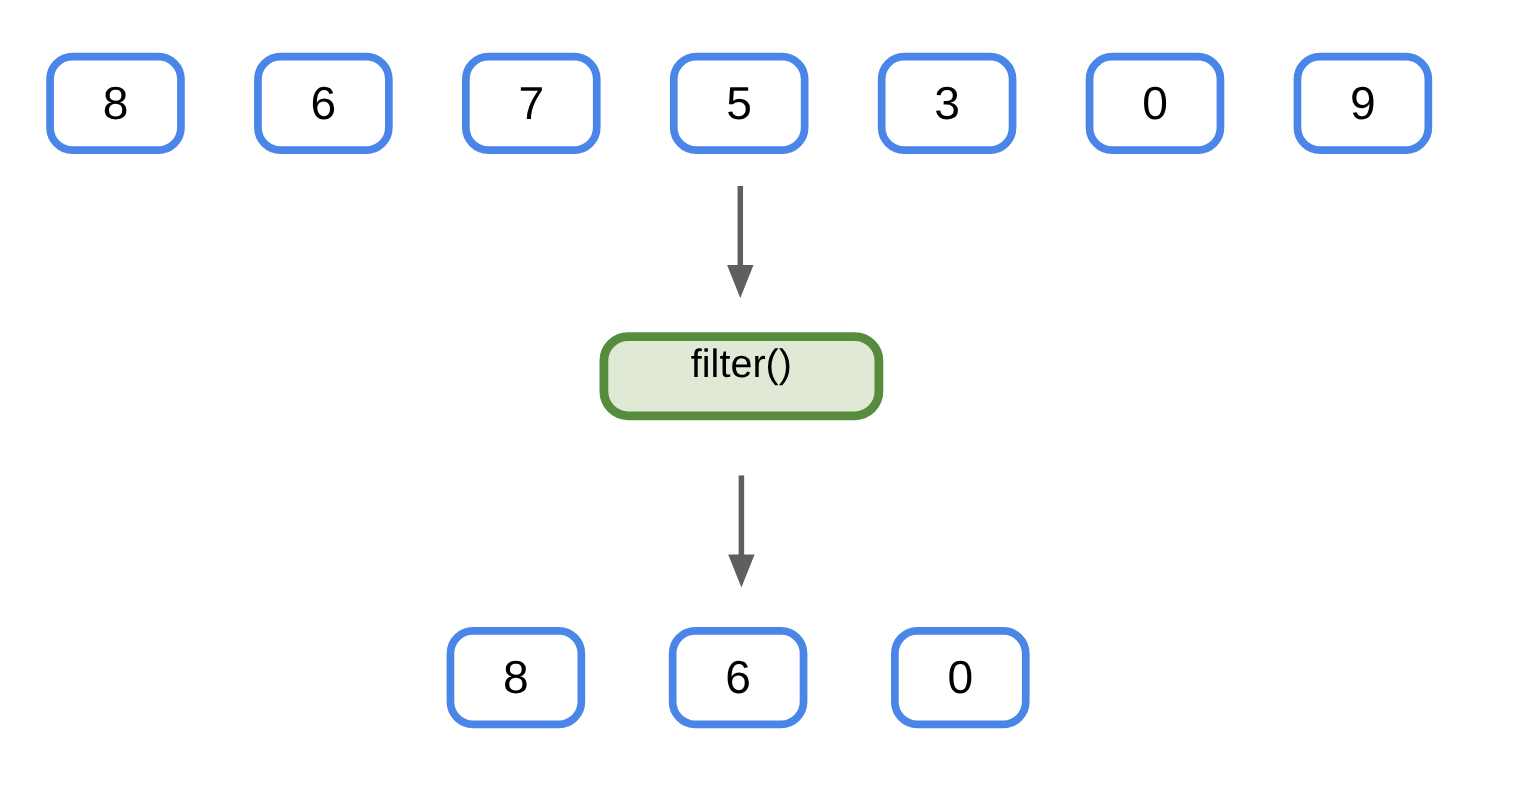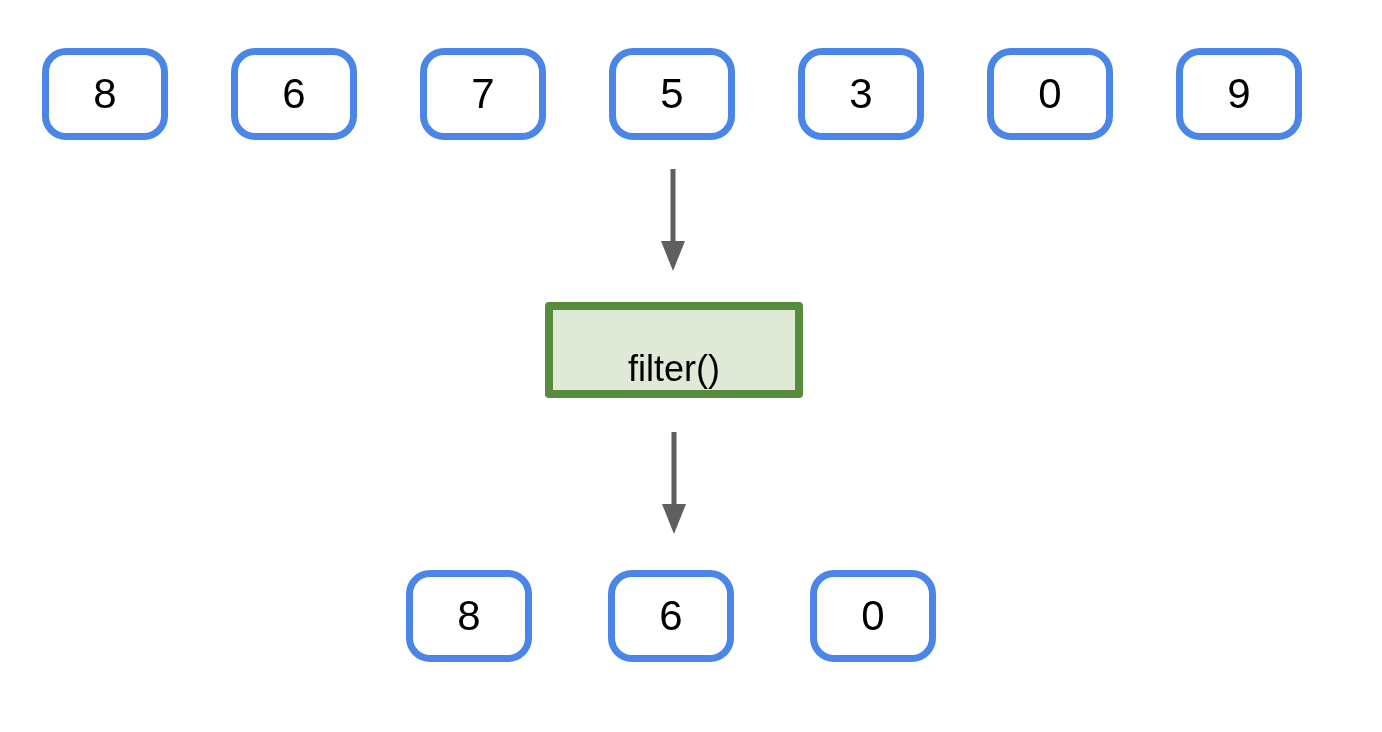--- a/index.html
+++ b/index.html
@@ -55,26 +55,26 @@
     height: 102px;
     color: var(--arrow);
   }
   .arrow-1 { left: 660px; top: 169px; }
   .arrow-2 { left: 661px; top: 432px; }
   .operation-box {
     position: absolute;
     left: 545px;
     top: 302px;
     width: 258px;
-    height: 96px;
+    height: 80px;
     border: 8px solid var(--operation-border);
-    border-radius: 4px;
+    border-radius: 26px;
     background: var(--operation-fill);
     display: flex;
-    align-items: flex-end;
+    align-items: flex-start;
     justify-content: center;
     font-size: 36px;
     color: var(--text);
   }
 </style>
 </head>
 <body>
 
 <div class="stage">
 

